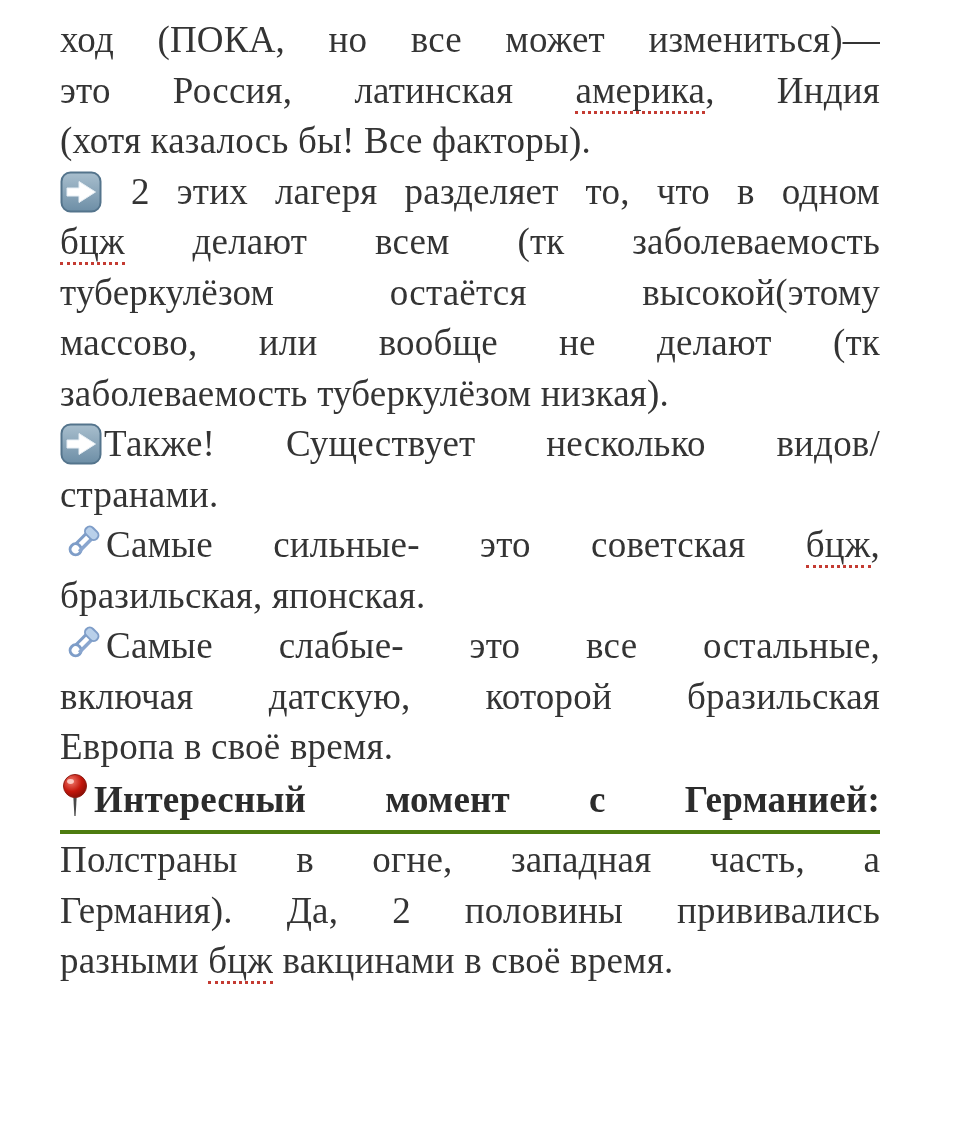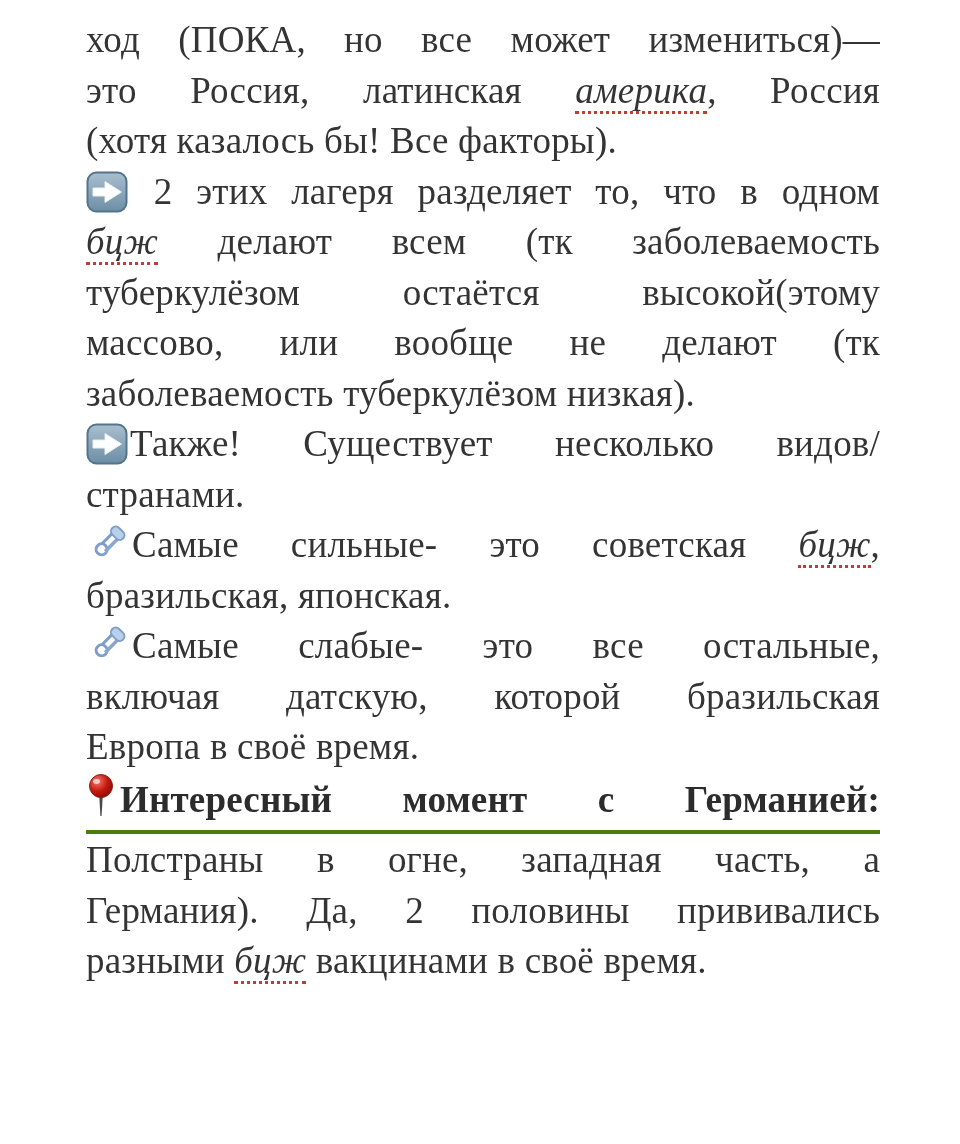--- a/index.html
+++ b/index.html
@@ -9,21 +9,21 @@
   }
   .page {
     position: relative;
     width: 960px;
     height: 1144px;
     background: #ffffff;
     overflow: hidden;
     font-family: "Liberation Serif", "DejaVu Serif", serif;
     color: #343434;
     box-sizing: border-box;
-    padding: 15px 80px 0 86px;
+    padding: 15px 80px 0 60px;
   }
   .line {
     font-size: 37px;
     line-height: 50.5px;
     text-align: justify;
     text-align-last: justify;
     white-space: normal;
     letter-spacing: 0.2px;
   }
   .line.last {
@@ -34,38 +34,37 @@
     font-weight: bold;
     color: #2c2c2c;
     border-bottom: 4px solid #4d7c0f;
     padding-bottom: 5px;
     margin-bottom: 1px;
   }
   .run { }
   .misspelled {
     border-bottom: 3px dotted #c43b32;
     padding-bottom: 0px;
-    font-style: italic;
   }
   .icon {
     display: inline-block;
     vertical-align: -9px;
     line-height: 0;
   }
   .icon.right-arrow-icon { margin-right: 2px; }
   .icon.safety-pin-icon { vertical-align: -8px; margin-right: 2px; }
   .icon.round-pushpin-icon { vertical-align: -7px; margin-right: 4px; }
 </style>
 </head>
 <body>
 
 <div class="page">
   <div>
       <div class="line"><span class="run">ход (ПОКА, но все может измениться)—</span></div>
-      <div class="line"><span class="run">это Россия, латинская </span><span class="run misspelled">америка</span><span class="run">, Россия</span></div>
+      <div class="line"><span class="run">это Россия, латинская </span><span class="run misspelled">америка</span><span class="run">, Индия</span></div>
       <div class="line last"><span class="run">(хотя казалось бы! Все факторы).</span></div>
       <div class="line"><span class="icon right-arrow-icon"><svg width="42" height="42" viewBox="0 0 42 42">
             <defs>
               <linearGradient id="ag" x1="0" y1="0" x2="0" y2="1">
                 <stop offset="0" stop-color="#a9bfce"></stop>
                 <stop offset="1" stop-color="#6d8ea6"></stop>
               </linearGradient>
             </defs>
             <rect x="1.5" y="1.5" width="39" height="39" rx="9" fill="url(#ag)" stroke="#54748c" stroke-width="2"></rect>
             <path d="M7 17 H19 V10.5 L35.5 21 L19 31.5 V25 H7 Z" fill="#ffffff" stroke="#e7eff5" stroke-width="1"></path>

